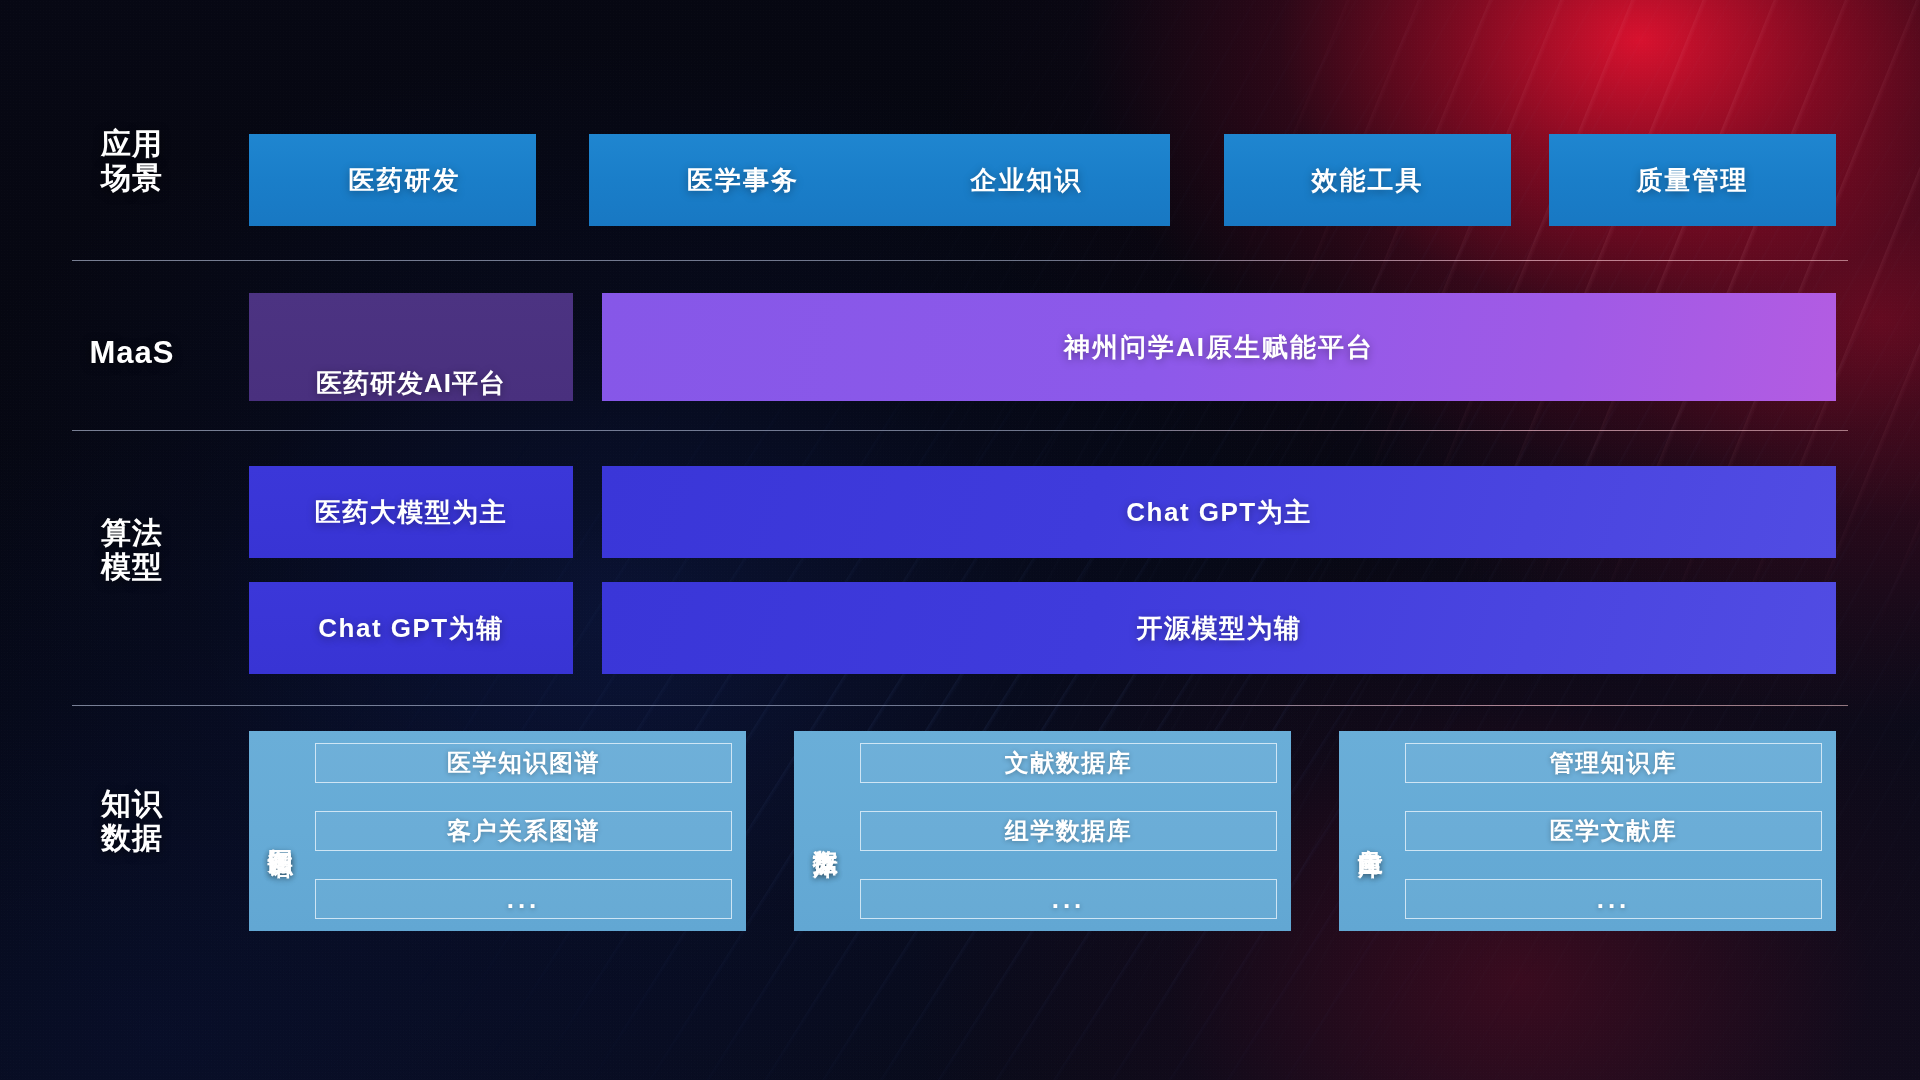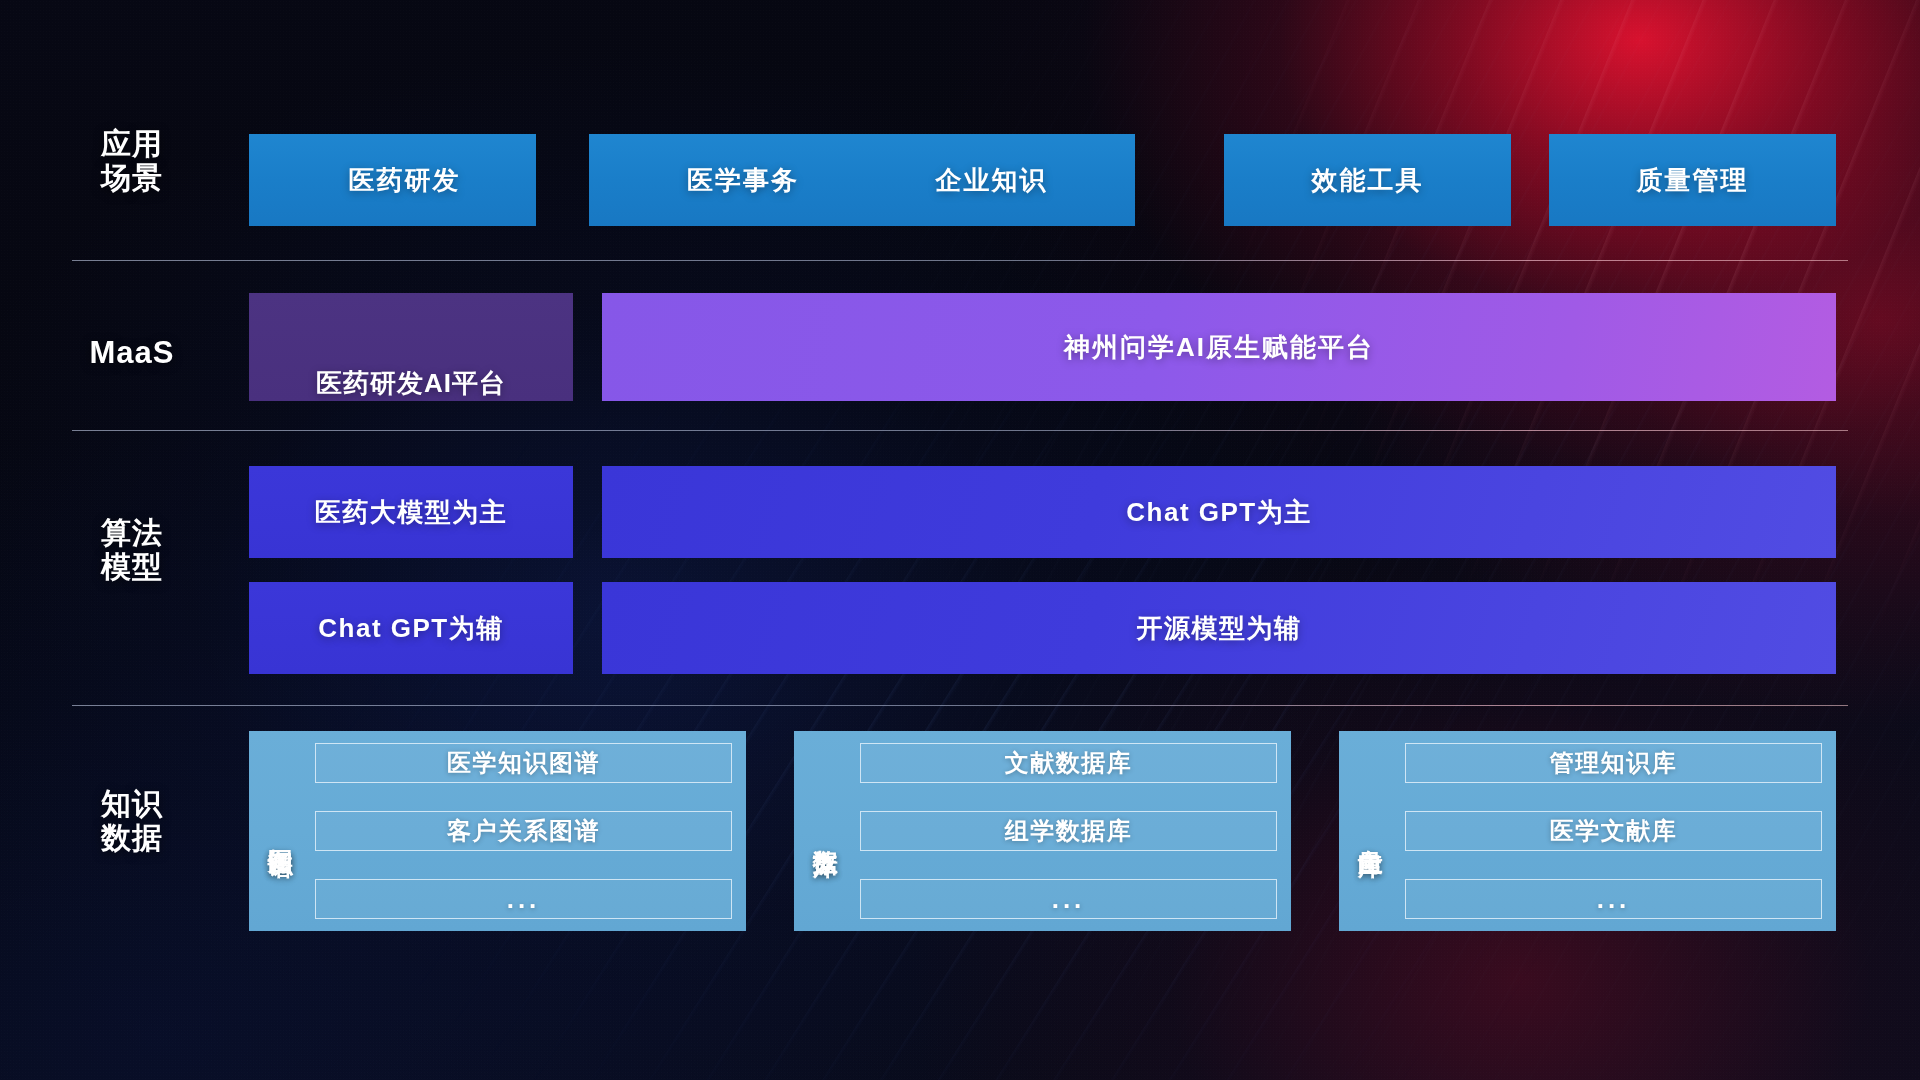--- a/index.html
+++ b/index.html
@@ -225,21 +225,21 @@
       <div>应用</div>
       <div>场景</div>
     </div>
 
     <div class="cell app-cell" style="left:249px; top:134px; width:287px;padding-left:24px;">
       <span>医药研发</span>
     </div>
     <div class="cell app-cell" style="left:574px; top:134px; width:308px;margin-left:15px;">
       <span>医学事务</span>
     </div>
-    <div class="cell app-cell" style="left:848px; top:134px; width:287px;">
+    <div class="cell app-cell" style="left:883px; top:134px; width:287px;">
       <span>企业知识</span>
     </div>
     <div class="cell app-cell" style="left:1224px; top:134px; width:287px;">
       <span>效能工具</span>
     </div>
     <div class="cell app-cell" style="left:1549px; top:134px; width:287px;">
       <span>质量管理</span>
     </div>
 
     <div class="divider" style="top:260px;"></div>

